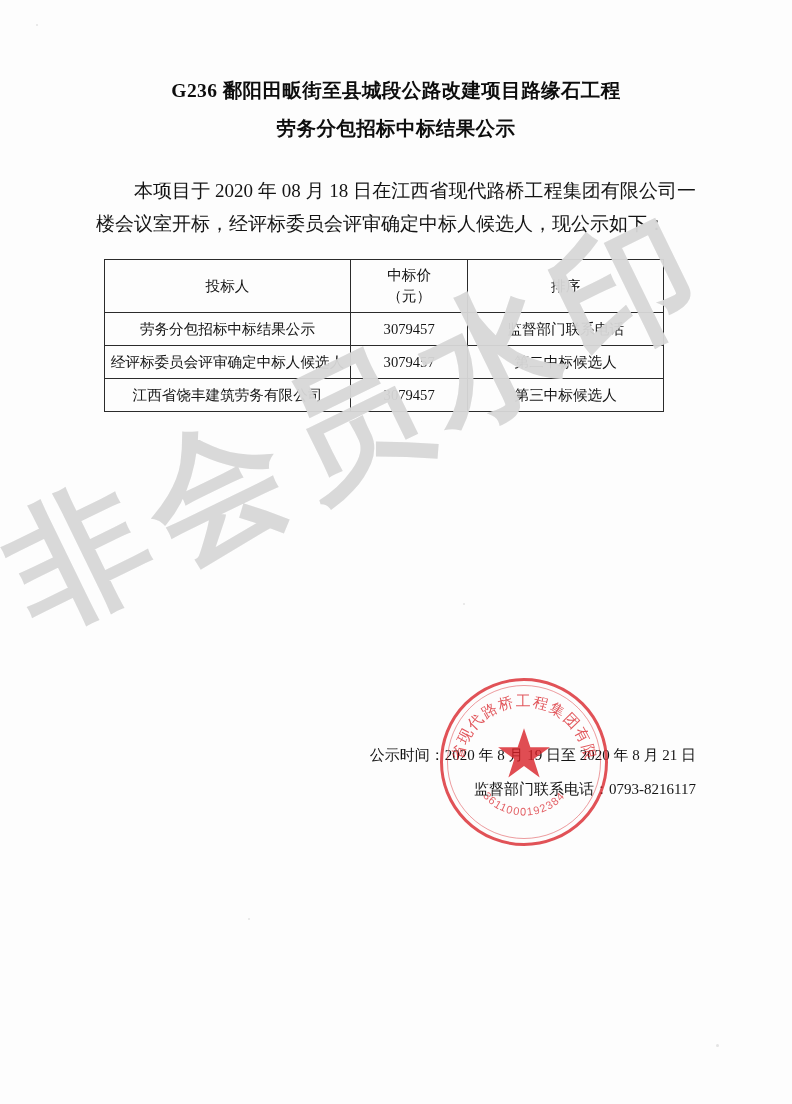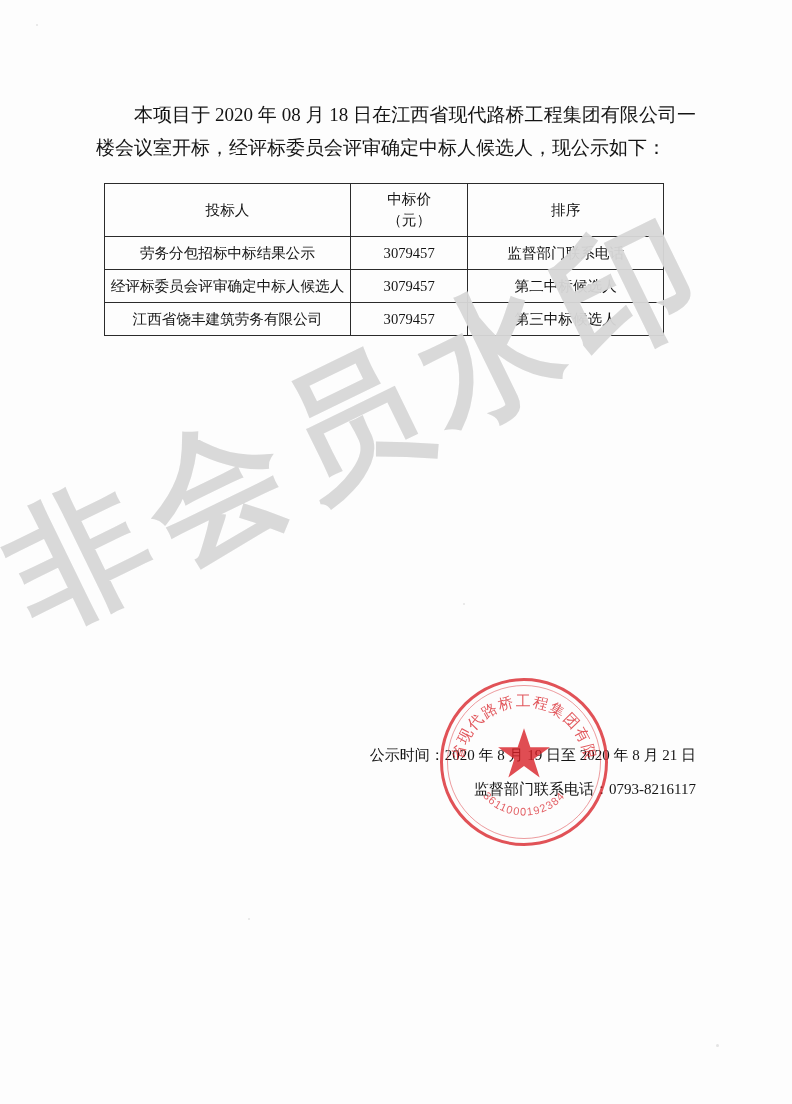--- a/index.html
+++ b/index.html
@@ -167,20 +167,24 @@
 
 <div class="page">
 
   <div class="speck" style="left:36px;top:24px;width:2px;height:2px;"></div>
   <div class="speck" style="left:716px;top:1044px;width:3px;height:3px;"></div>
   <div class="speck" style="left:463px;top:603px;width:2px;height:2px;"></div>
   <div class="speck" style="left:248px;top:918px;width:2px;height:2px;"></div>
 
   <div class="doc-body">
 
+    <div class="title">
+      <span>G236 鄱阳田畈街至县城段公路改建项目路缘石工程</span>
+      <span class="line2">劳务分包招标中标结果公示</span>
+    </div>
 
     <p class="para">本项目于 2020 年 08 月 18 日在江西省现代路桥工程集团有限公司一楼会议室开标，经评标委员会评审确定中标人候选人，现公示如下：</p>
 
 
     <table class="result">
       <colgroup>
         <col class="col-bidder">
         <col class="col-price">
         <col class="col-rank">
       </colgroup>

